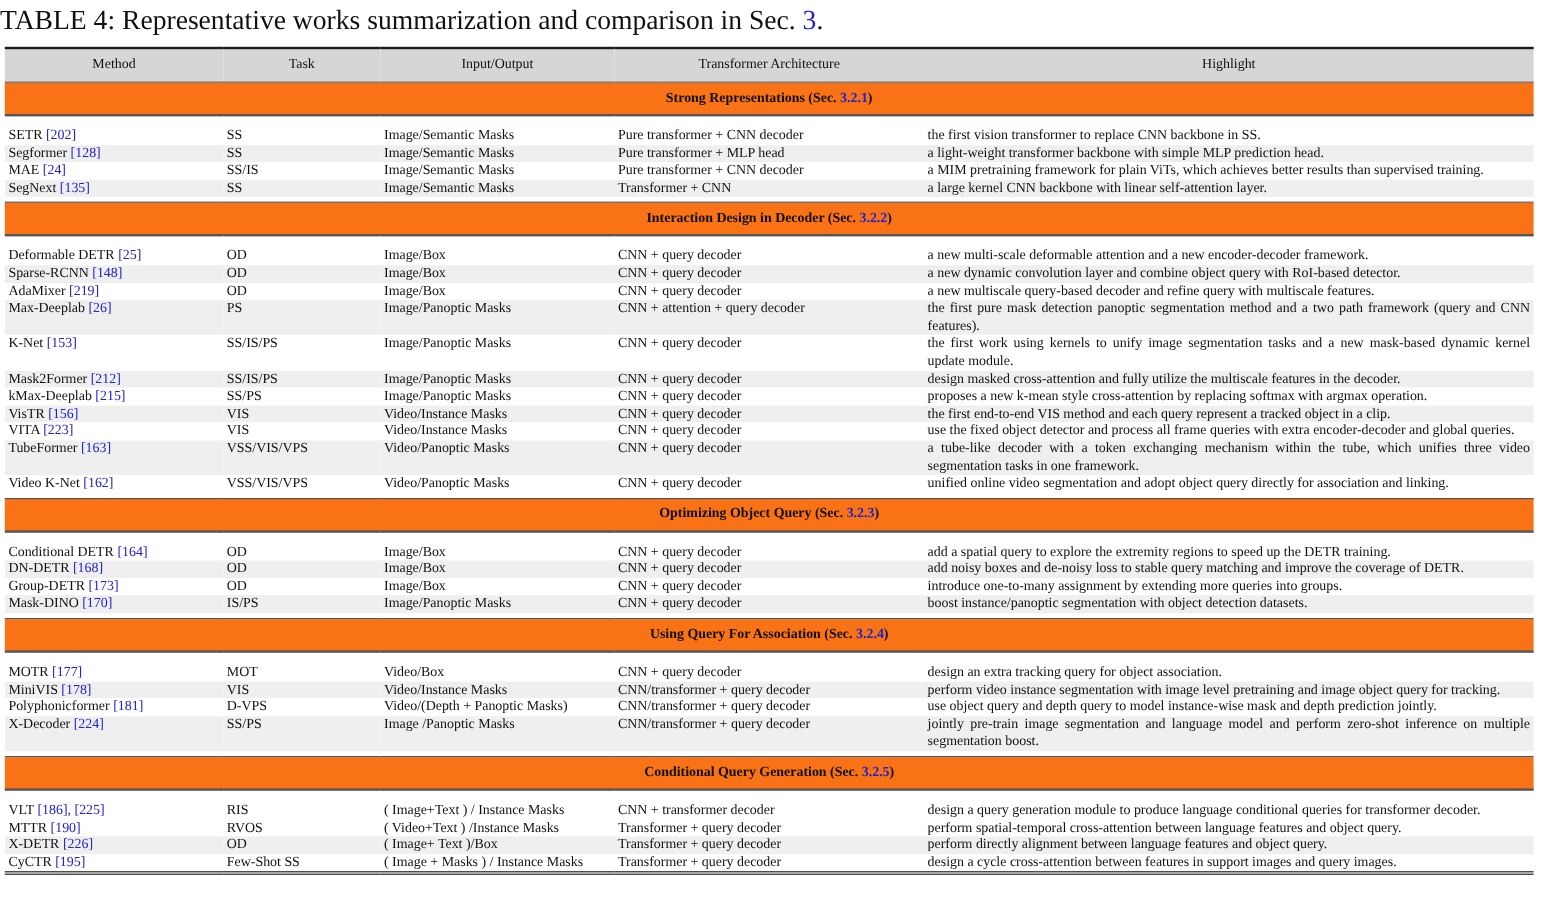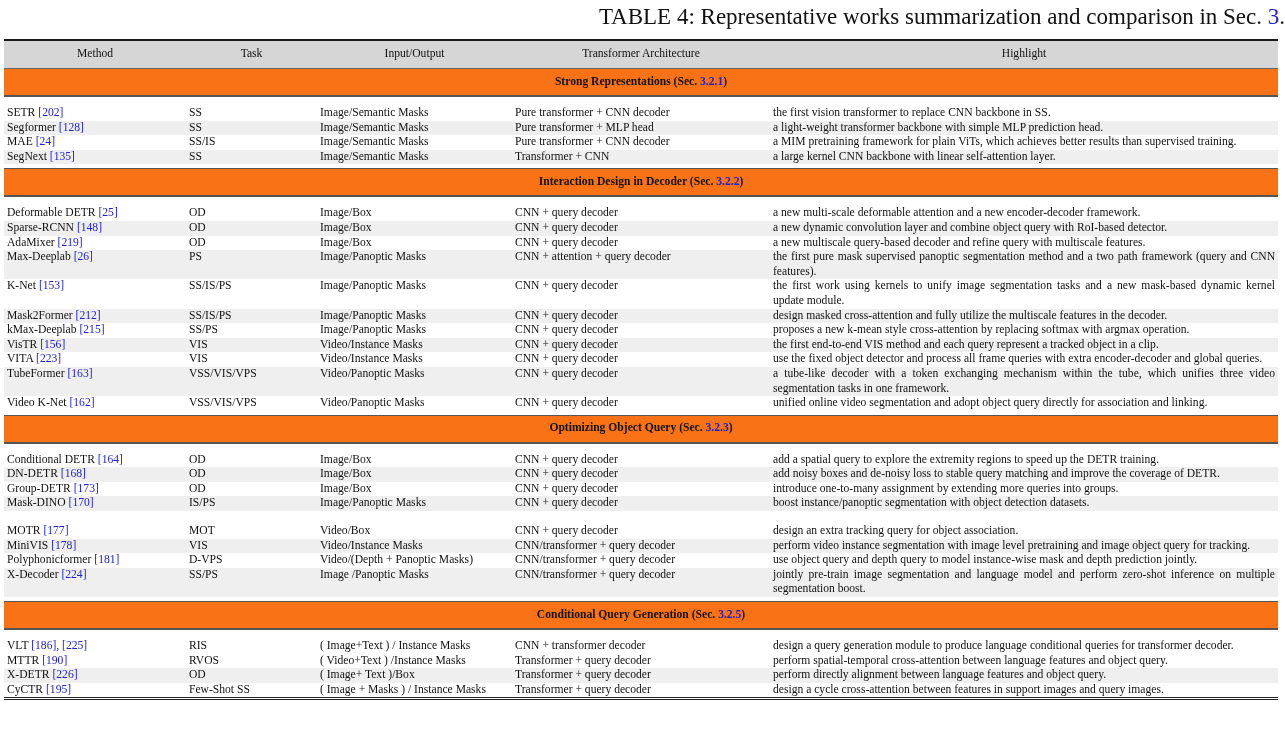--- a/index.html
+++ b/index.html
@@ -2,21 +2,21 @@
 <html><head>
   <meta charset="utf-8">
   <style>
     html, body { margin: 0; padding: 0; background: #ffffff; }
     body {
       width: 1285px; height: 754px; overflow: hidden;
       font-family: "Liberation Serif", "DejaVu Serif", serif;
       color: #111;
     }
     .caption {
-      text-align: right;
+      text-align: left;
       font-size: 23px;
       height: 36px;
       line-height: 34px;
       margin: 0;
     }
     .ref { color: #2222cc; }
     table {
       position: absolute; left: 4px; top: 39px;
       width: 1274px;
       border-collapse: collapse;
@@ -143,21 +143,21 @@
         <td>OD</td>
         <td>Image/Box</td>
         <td>CNN + query decoder</td>
         <td class="hl-cell">a new multiscale query-based decoder and refine query with multiscale features.</td>
       </tr>
       <tr class="row even">
         <td><span>Max-Deeplab</span> <span class="ref">[26]</span></td>
         <td>PS</td>
         <td>Image/Panoptic Masks</td>
         <td>CNN + attention + query decoder</td>
-        <td class="hl-cell">the first pure mask supervised panoptic segmentation method and a two path framework (query and CNN features).</td>
+        <td class="hl-cell">the first pure mask detection panoptic segmentation method and a two path framework (query and CNN features).</td>
       </tr>
       <tr class="row odd">
         <td><span>K-Net</span> <span class="ref">[153]</span></td>
         <td>SS/IS/PS</td>
         <td>Image/Panoptic Masks</td>
         <td>CNN + query decoder</td>
         <td class="hl-cell">the first work using kernels to unify image segmentation tasks and a new mask-based dynamic kernel update module.</td>
       </tr>
       <tr class="row even">
         <td><span>Mask2Former</span> <span class="ref">[212]</span></td>
@@ -233,20 +233,23 @@
       </tr>
       <tr class="row even">
         <td><span>Mask-DINO</span> <span class="ref">[170]</span></td>
         <td>IS/PS</td>
         <td>Image/Panoptic Masks</td>
         <td>CNN + query decoder</td>
         <td class="hl-cell">boost instance/panoptic segmentation with object detection datasets.</td>
       </tr>
       <tr class="endspacer">
         <td colspan="5"></td>
+      </tr>
+      <tr class="section">
+        <td colspan="5"><span>Using Query For Association (Sec. </span><span class="ref">3.2.4</span><span>)</span></td>
       </tr>
       <tr class="spacer">
         <td colspan="5"></td>
       </tr>
       <tr class="row odd">
         <td><span>MOTR</span> <span class="ref">[177]</span></td>
         <td>MOT</td>
         <td>Video/Box</td>
         <td>CNN + query decoder</td>
         <td class="hl-cell">design an extra tracking query for object association.</td>

